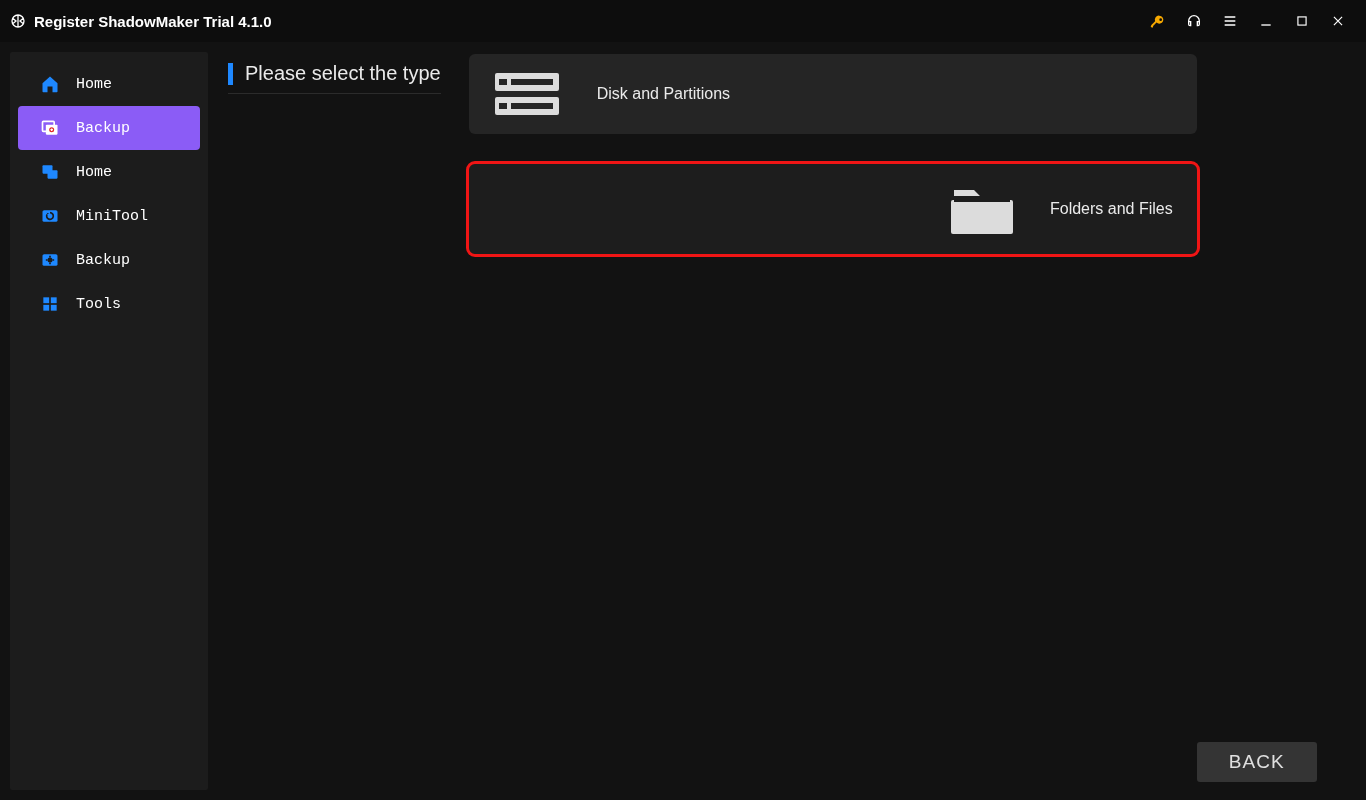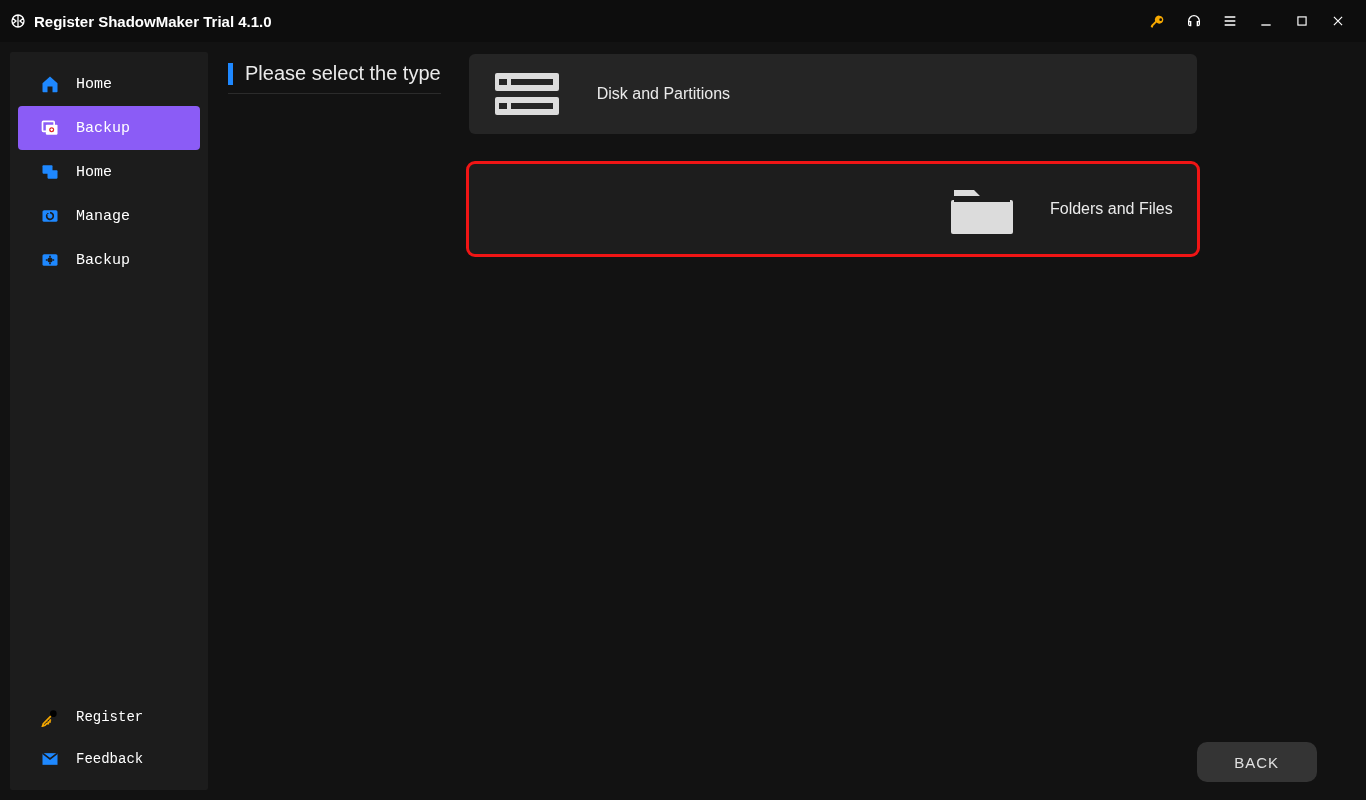--- a/index.html
+++ b/index.html
@@ -97,22 +97,22 @@
   .option-icon { width: 72px; display: flex; align-items: center; justify-content: center; }
   .option-label { font-size: 16px; color: #eaeaea; }
   
   .footer {
     margin-top: auto; padding-bottom: 6px;
   }
   .back-btn {
     width: 120px; height: 40px;
     background: #343434;
     border: none; color: #e0e0e0;
-    font-size: 15px; letter-spacing: 1px;
-    border-radius: 10px; cursor: pointer;
+    font-size: 19px; letter-spacing: 1px;
+    border-radius: 3px; cursor: pointer;
   }
 </style>
 </head>
 <body>
 
 <div class="titlebar">
   <span class="tb-icon">
     <svg width="18" height="18" viewBox="0 0 24 24">
         <path d="M12 3a9 9 0 1 0 0 18M12 3a9 9 0 0 1 0 18M12 3v18M4 8l5 4-5 4M20 8l-5 4 5 4" stroke="#fff" stroke-width="2" fill="none"></path>
       </svg>
@@ -190,60 +190,51 @@
       </div>
 
       <div class="sidebar-item">
         <span class="s-icon">
           <svg class="generic-icon" width="20" height="20" viewBox="0 0 24 24">
               <rect x="3" y="5" width="18" height="14" rx="2"></rect>
               <path d="M12 8a4 4 0 1 1-3.5 2" stroke="#1c1c1c" stroke-width="2" fill="none"></path>
               <path d="M8 8l1 2 2-1" fill="#1c1c1c"></path>
             </svg>
         </span>
-        <span class="s-label">Manage</span>
+        <span class="s-label">MiniTool</span>
       </div>
 
       <div class="sidebar-item">
         <span class="s-icon">
           <svg class="generic-icon" width="20" height="20" viewBox="0 0 24 24">
               <rect x="3" y="5" width="18" height="14" rx="2"></rect>
               <circle cx="12" cy="12" r="3" fill="#1c1c1c"></circle>
               <path d="M12 7v2M12 15v2M7 12h2M15 12h2" stroke="#1c1c1c" stroke-width="2"></path>
             </svg>
         </span>
         <span class="s-label">Backup</span>
       </div>
 
 
+      <div class="sidebar-item">
+        <span class="s-icon">
+          <svg class="generic-icon" width="20" height="20" viewBox="0 0 24 24">
+              <rect x="4" y="4" width="7" height="7"></rect>
+              <rect x="13" y="4" width="7" height="7"></rect>
+              <rect x="4" y="13" width="7" height="7"></rect>
+              <rect x="13" y="13" width="7" height="7"></rect>
+            </svg>
+        </span>
+        <span class="s-label">Tools</span>
+      </div>
 
     </div>
 
     <div class="sidebar-spacer"></div>
 
-    <div class="sidebar-bottom">
-      <div class="sidebar-item">
-        <span class="s-icon">
-          <svg class="register-icon" width="20" height="20" viewBox="0 0 24 24">
-              <circle cx="16" cy="8" r="4" stroke-width="2"></circle>
-              <path d="M13 11L4 20l-1 3 3-1 2-2h2v-2h2v-2l1-1" stroke-width="2"></path>
-            </svg>
-        </span>
-        <span class="s-label">Register</span>
-      </div>
-      <div class="sidebar-item">
-        <span class="s-icon">
-          <svg class="feedback-icon" width="20" height="20" viewBox="0 0 24 24">
-              <path d="M3 5h18v14H3z"></path>
-              <path d="M3 5l9 7 9-7" stroke="#1c1c1c" stroke-width="2" fill="none"></path>
-            </svg>
-        </span>
-        <span class="s-label">Feedback</span>
-      </div>
-    </div>
   </div>
 
   <div class="main">
     <div class="heading">
       <span class="heading-bar"></span>
       <span class="heading-text">Please select the type</span>
     </div>
 
     <div class="options">
       <div class="option-card">

